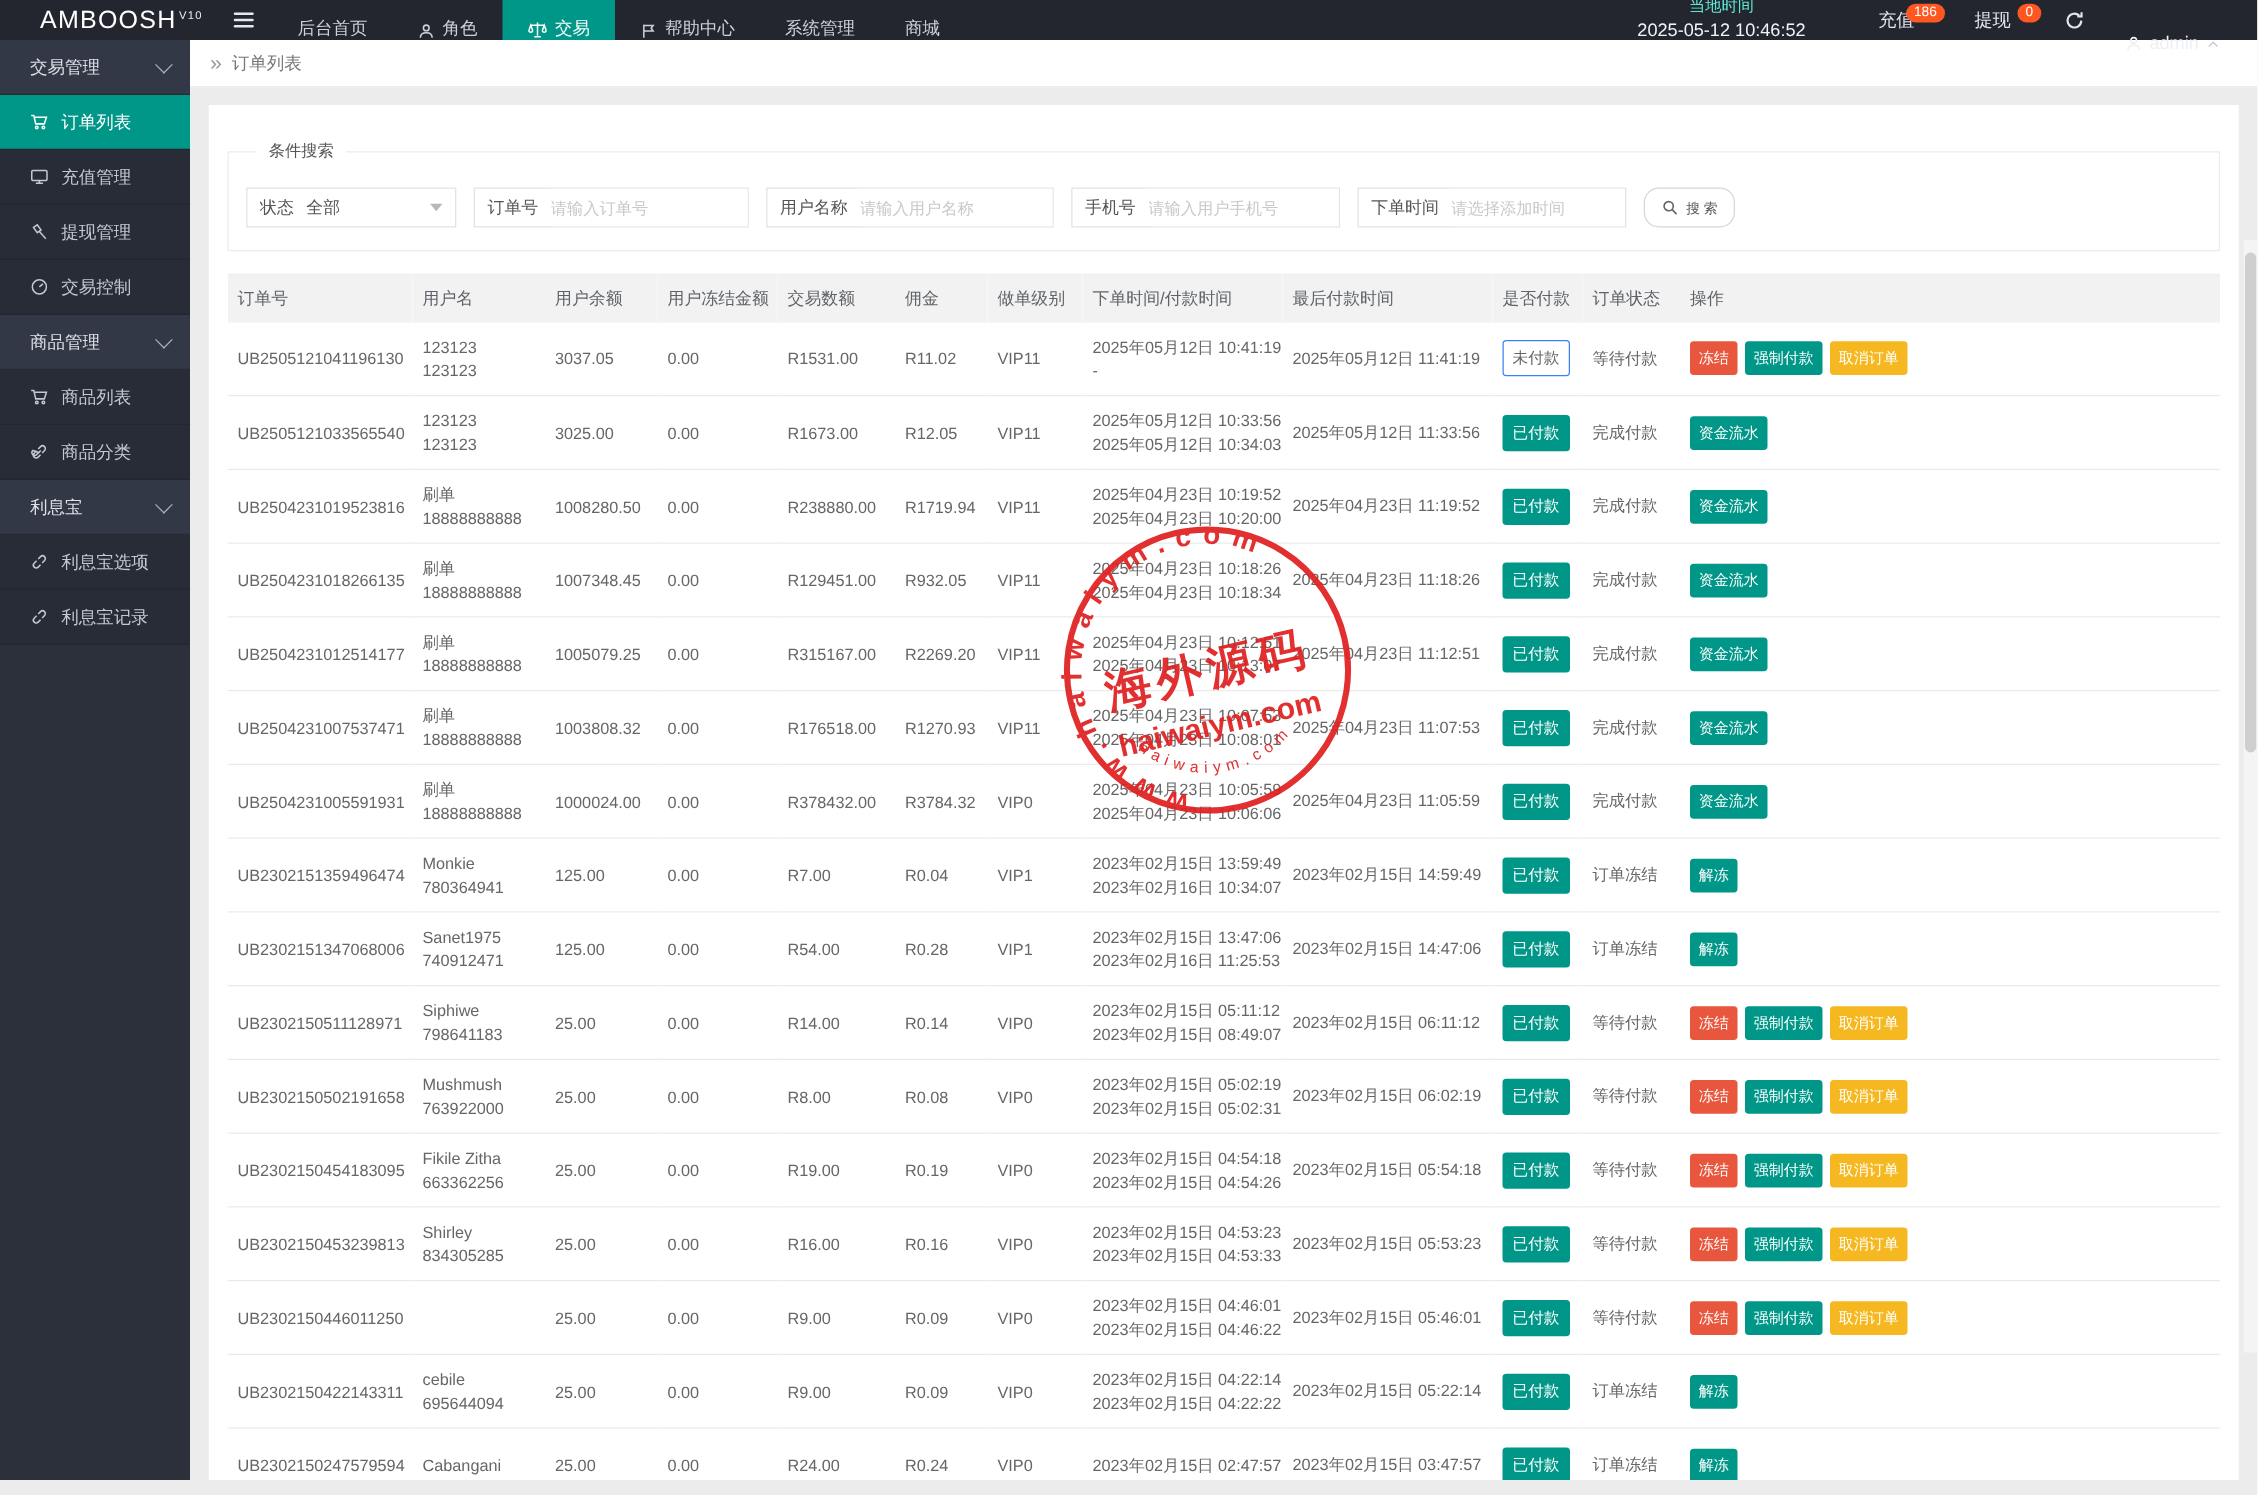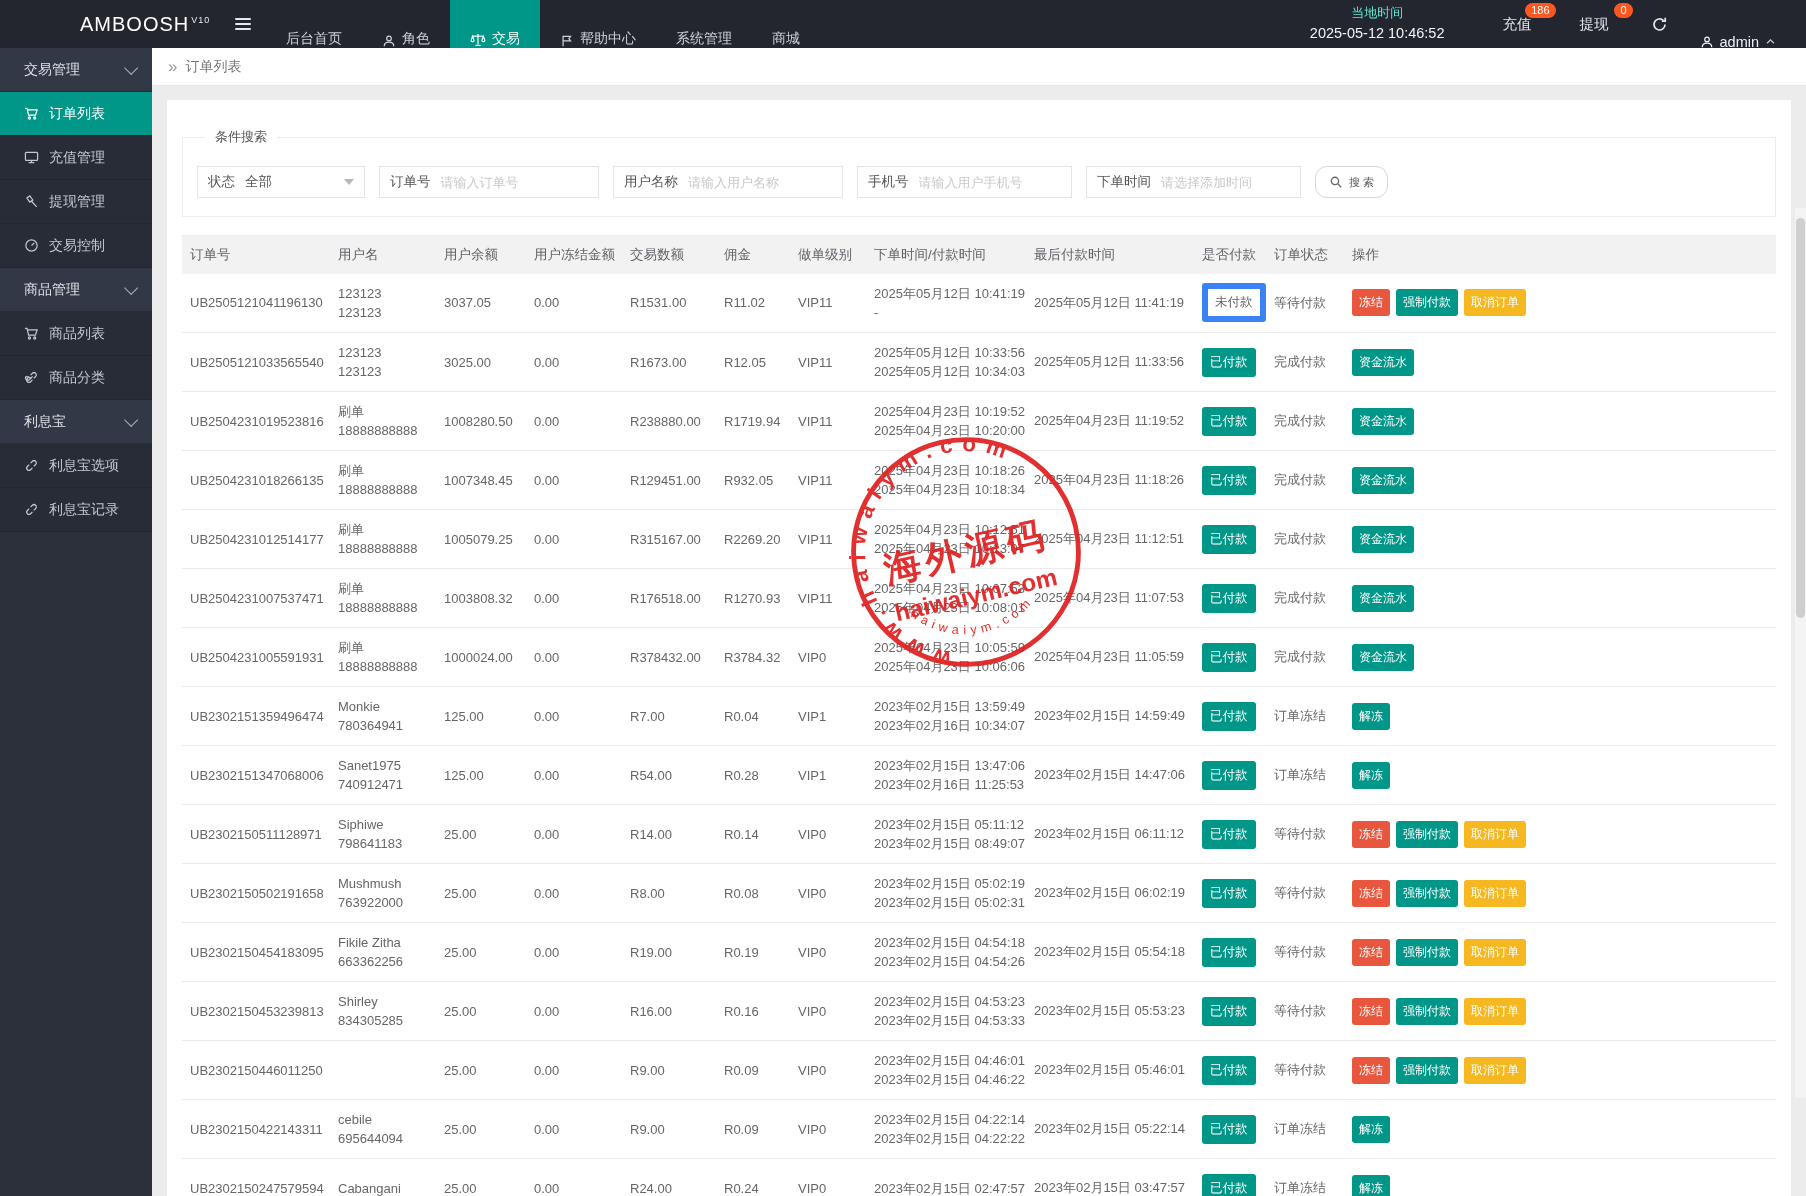--- a/index.html
+++ b/index.html
@@ -1,21 +1,21 @@
 <!DOCTYPE html>
 <html><head>
 <meta charset="utf-8">
 <style>
   * { margin:0; padding:0; box-sizing:border-box; }
   html,body { width:1806px; height:1196px; }
   body { font-family:"Liberation Sans","DejaVu Sans",sans-serif; background:#fff; }
   .page { position:relative; width:1806px; height:1196px; overflow:hidden; background:#ececec; }
 
   
-  .topbar { position:relative; z-index:5; height:48px; background:#23262e; display:flex; align-items:stretch; color:#c6cad3;padding-left:48px; }
+  .topbar { position:relative; z-index:5; height:32px; background:#23262e; display:flex; align-items:stretch; color:#c6cad3; }
   .logo { width:172px; flex:none; display:flex; align-items:center; padding-left:32px; background:#23262e; color:#fff; font-size:20px; letter-spacing:1px; }
   .logo sup { font-size:9px; margin-left:2px; transform:translateY(-4px); color:#e8eaef; }
   .burger { width:46px; display:flex; align-items:center; justify-content:center; cursor:pointer; }
   .burger .bars { width:16px; }
   .burger .bars span { display:block; height:2px; background:#e5e8ee; margin:3px 0; border-radius:1px; }
   .nav-item { display:flex; align-items:flex-end; gap:6px; padding:0 20px; font-size:14px; cursor:pointer; color:#cdd1da; }
   .nav-item svg { flex:none; }
   .nav-item.active { background:#009688; color:#fff; }
   .top-spacer { flex:1; }
   .localtime { text-align:center; font-size:13px; line-height:1.45; color:#e3e6ec; align-self:center; margin-right:34px; }
@@ -56,21 +56,21 @@
   .tri-down { width:0; height:0; border-left:5px solid transparent; border-right:5px solid transparent; border-top:6px solid #b8b8b8; }
   .search-btn { display:flex; align-items:center; gap:6px; height:32px; padding:0 13px; border:1px solid #d6d6d6; background:#fff; font-size:11px; color:#555; cursor:pointer; border-radius:12px; }
 
   
   table.grid { width:100%; border-collapse:collapse; table-layout:fixed; margin-top:18px; border-top:1px solid #ededed; }
   .grid th { height:38px; background:#f2f2f2; font-weight:normal; font-size:13.5px; color:#5f6368; text-align:left; padding:0 8px; white-space:nowrap; overflow:hidden; }
   .grid td { height:59px; font-size:13px; color:#666; padding:0 8px; border-bottom:1px solid #ebebeb; vertical-align:middle; overflow:hidden; white-space:nowrap; }
   .grid td .l2 { line-height:19px; }
   .pay { display:inline-block; font-size:12.5px; border-radius:3px; }
   .pay-paid { background:#009688; color:#fff; padding:6px 8px; }
-  .pay-unpaid { background:#fff; color:#666; border:6px solid #3b82f6; padding:5px 7px; }
+  .pay-unpaid { background:#fff; color:#666; border:1px solid #3b82f6; padding:5px 7px; }
   .actions { display:flex; gap:6px; }
   .abtn { display:inline-block; color:#fff; font-size:12px; padding:5px 7px; border-radius:3px; cursor:pointer; white-space:nowrap; }
   .abtn-red { background:#e8573d; }
   .abtn-teal { background:#009688; }
   .abtn-yellow { background:#f5b821; }
 
   
   .watermark { position:absolute; left:688px; top:378px; width:252px; height:252px; z-index:4; opacity:0.93; pointer-events:none; }
 
   

